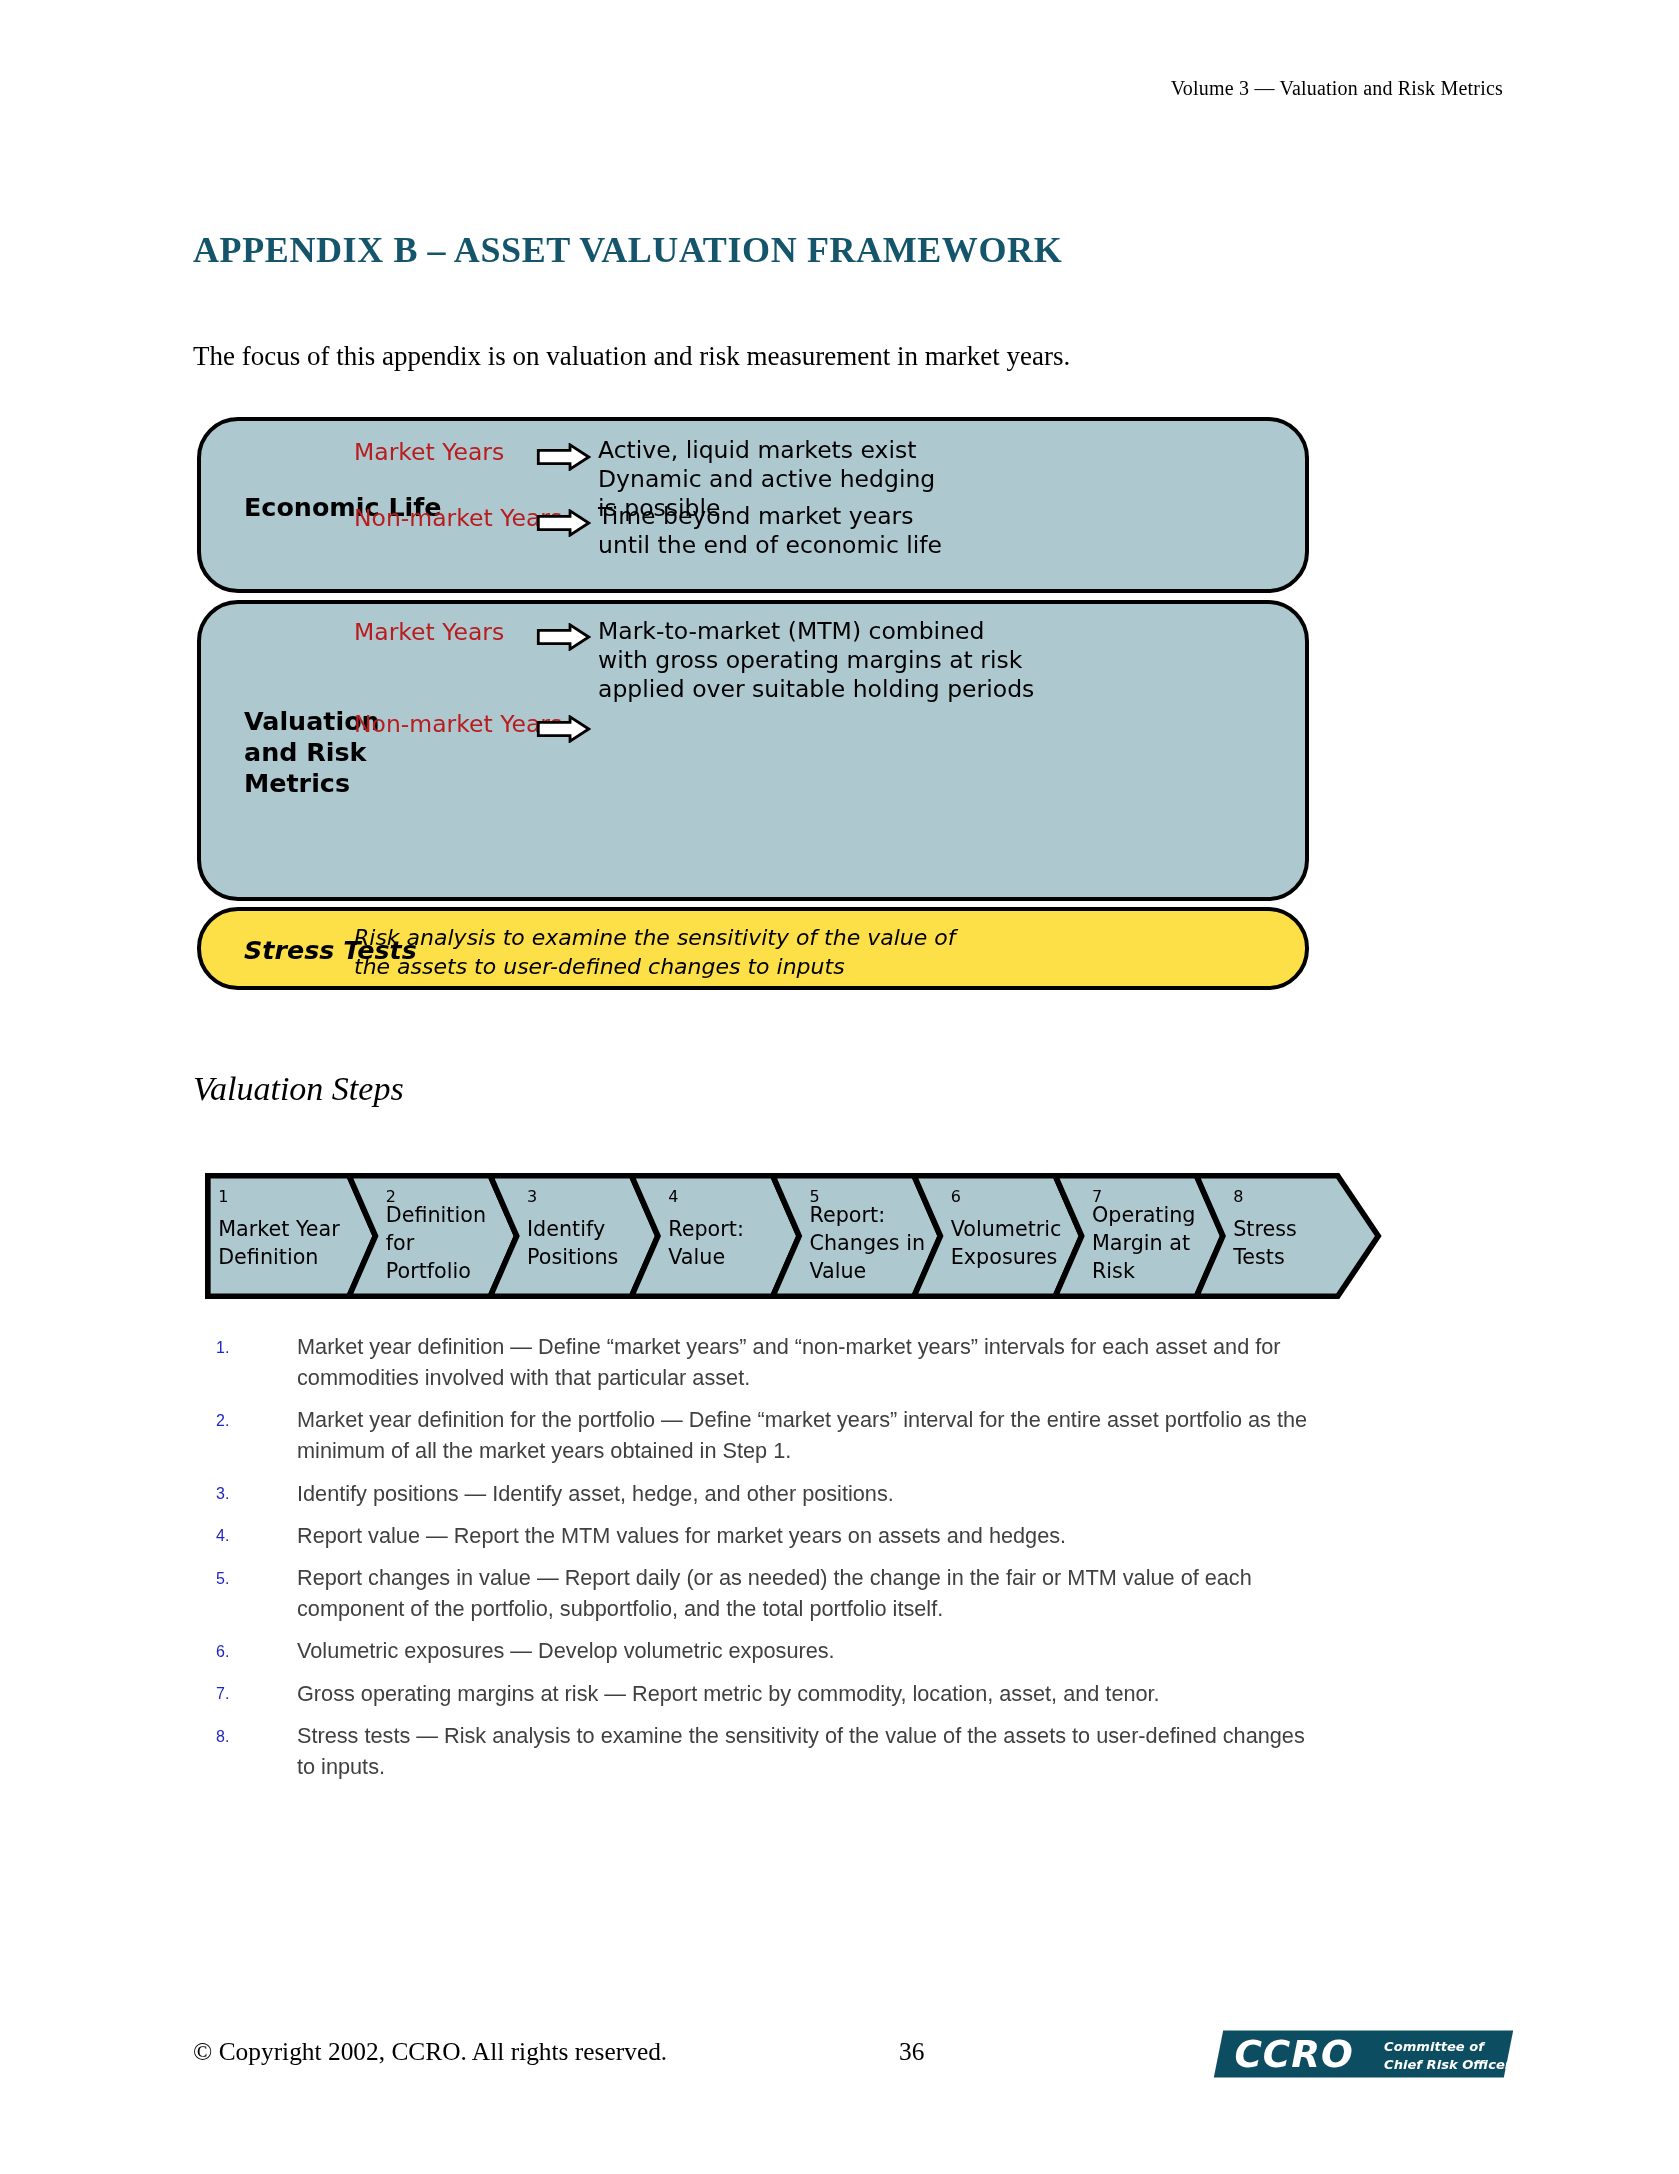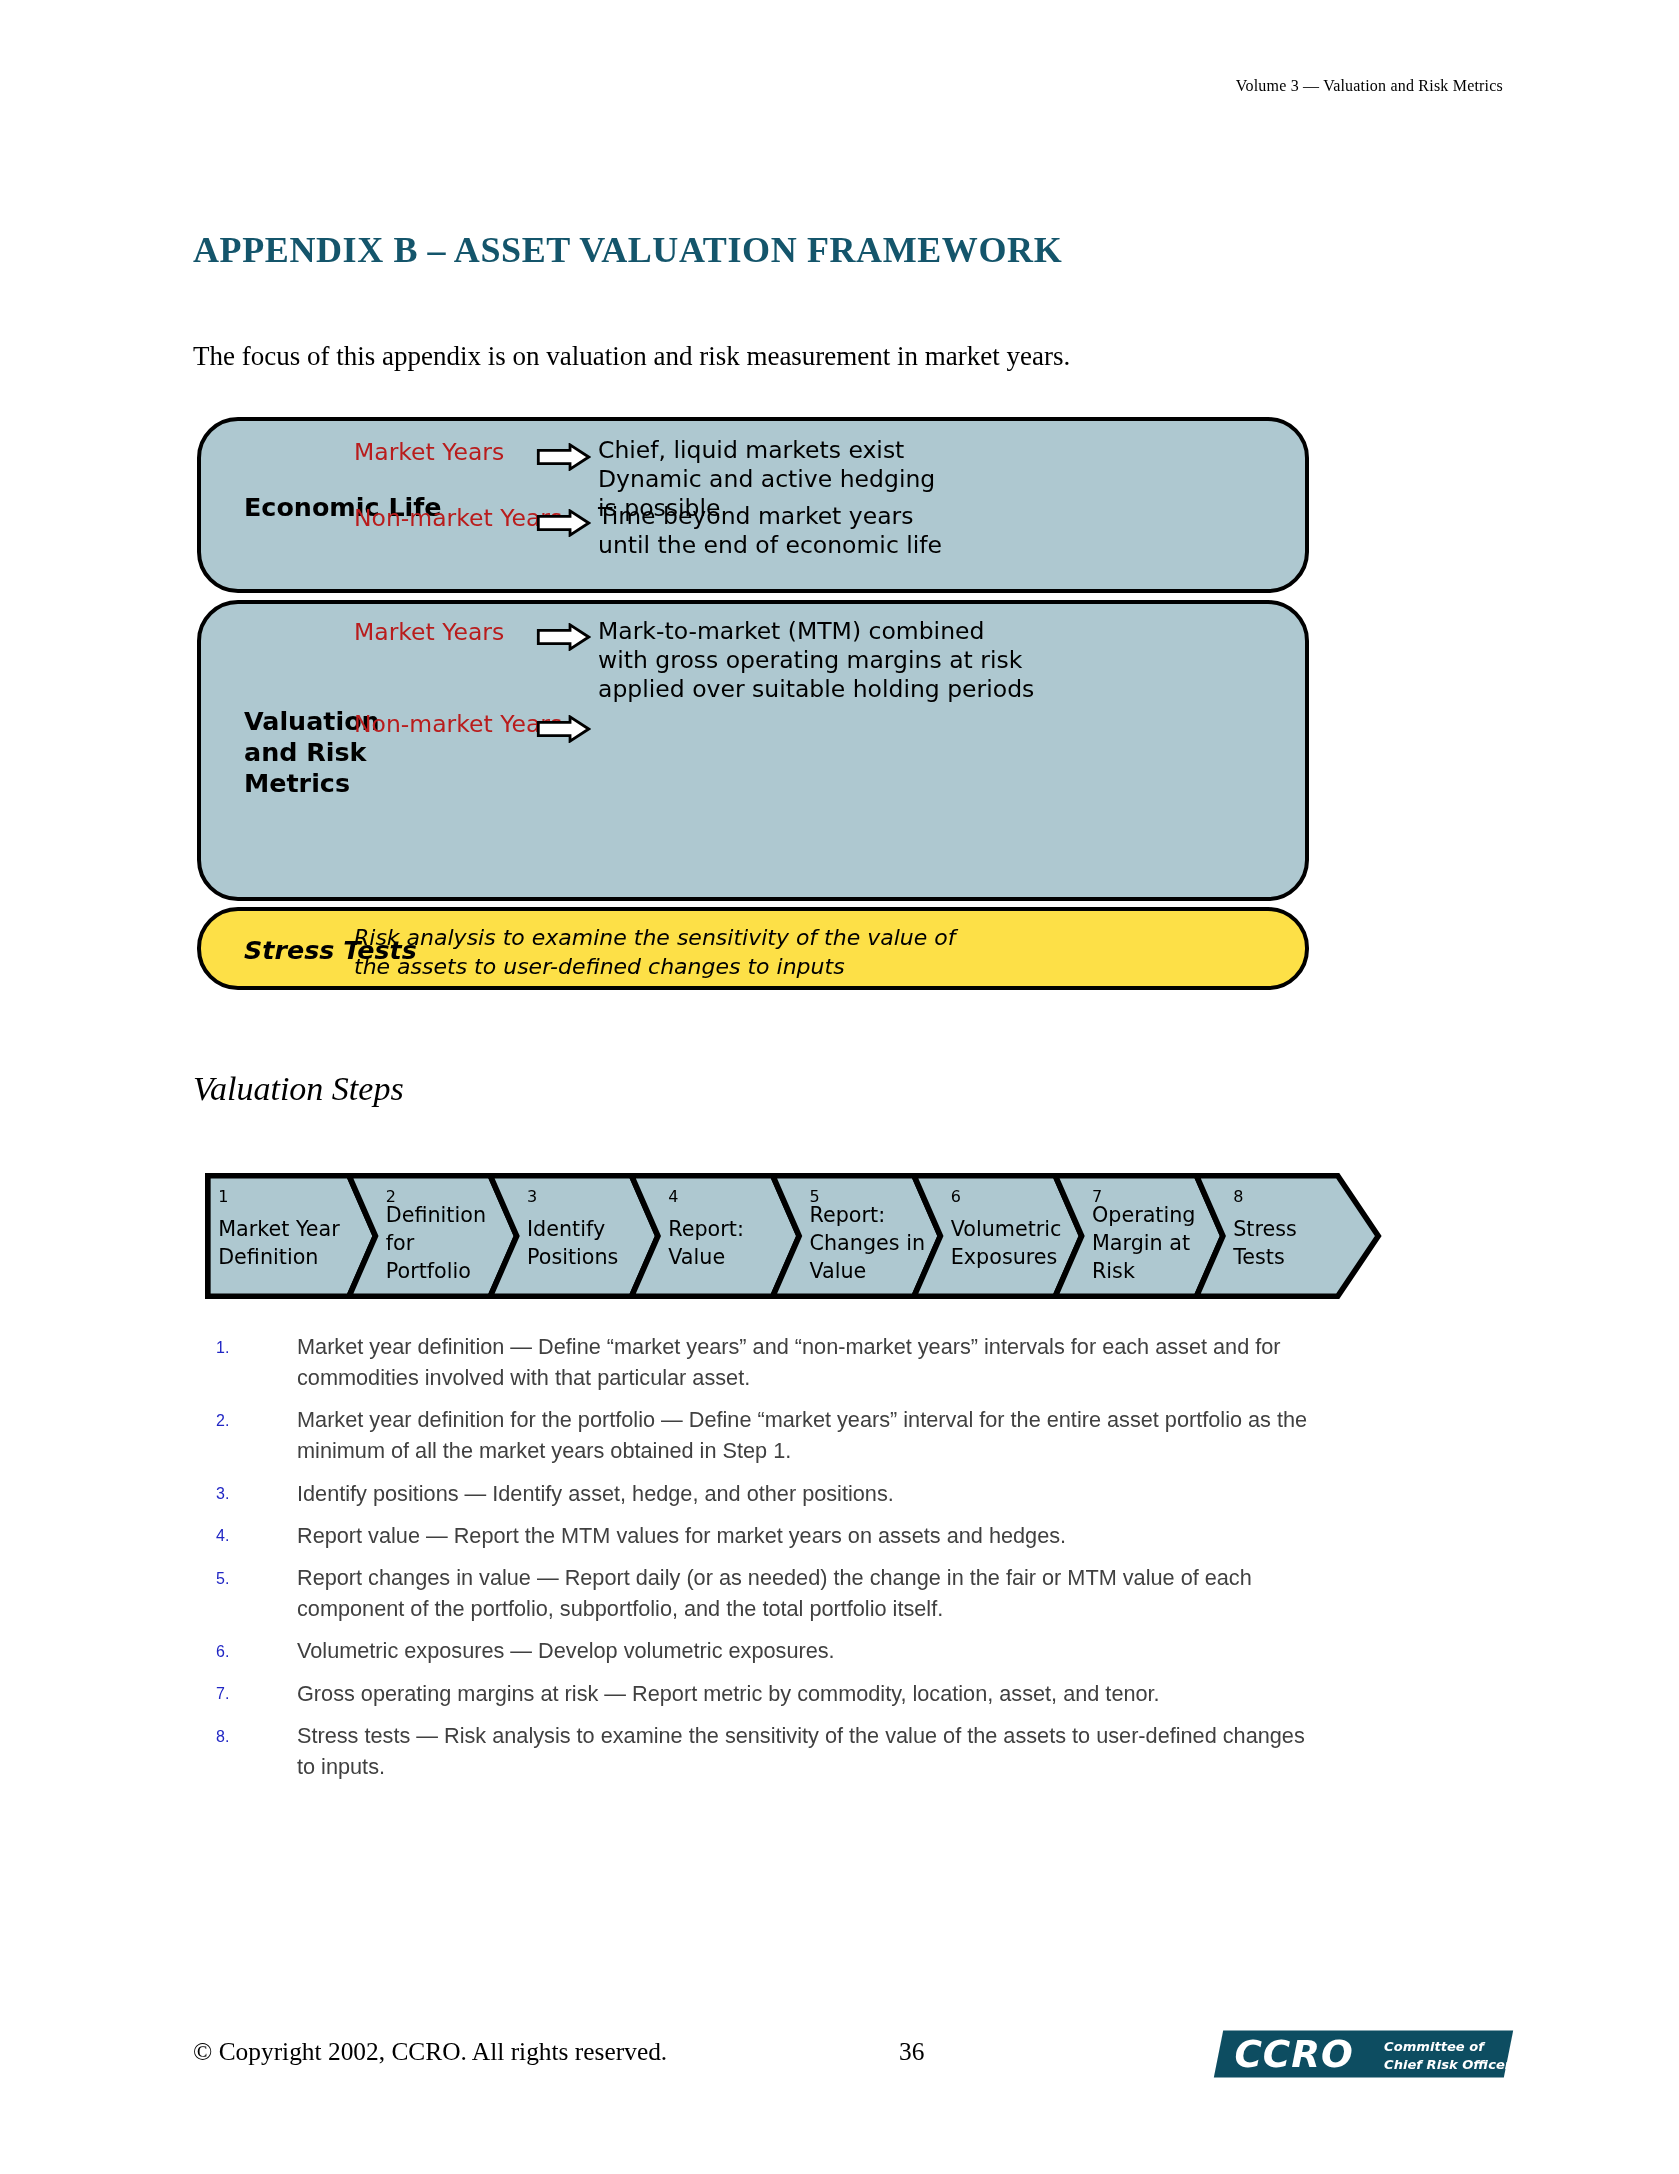--- a/index.html
+++ b/index.html
@@ -15,21 +15,21 @@
     color: #000000;
     overflow: hidden;
   }
 
   
   .page-header {
     position: absolute;
     top: 77px;
     right: 177px;
     font-family: "Liberation Serif", serif;
-    font-size: 16px;
+    font-size: 20px;
     letter-spacing: 0.2px;
     color: #000;
     white-space: nowrap;
   }
 
   
   .appendix-title {
     position: absolute;
     top: 229px;
     left: 193px;
@@ -242,21 +242,21 @@
     <div class="fw-label">Economic Life</div>
 
     <div class="fw-row row-market">
       <div class="fw-term">Market Years</div>
       <div class="fw-arrow">
         <svg width="55" height="28" viewBox="0 0 58 30">
           <polygon points="2,8 36,8 36,2 56,15 36,28 36,22 2,22" fill="#ffffff" stroke="#000000" stroke-width="3" stroke-linejoin="miter"></polygon>
         </svg>
       </div>
       <div class="fw-desc">
-        <div>Chief, liquid markets exist</div>
+        <div>Active, liquid markets exist</div>
         <div>Dynamic and active hedging</div>
         <div>is possible</div>
       </div>
     </div>
 
     <div class="fw-row row-nonmarket">
       <div class="fw-term">Non-market Years</div>
       <div class="fw-arrow">
         <svg width="55" height="28" viewBox="0 0 58 30">
           <polygon points="2,8 36,8 36,2 56,15 36,28 36,22 2,22" fill="#ffffff" stroke="#000000" stroke-width="3" stroke-linejoin="miter"></polygon>

